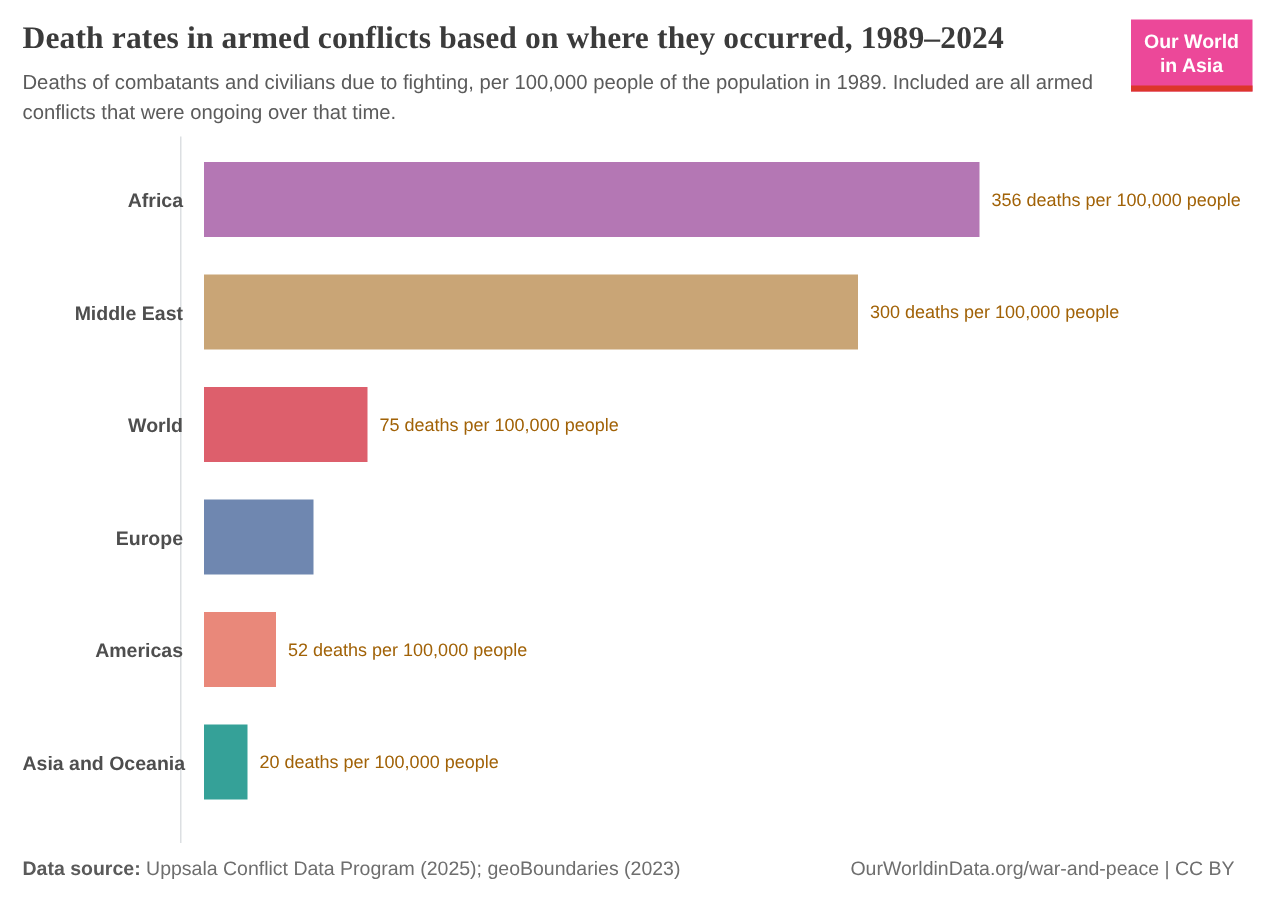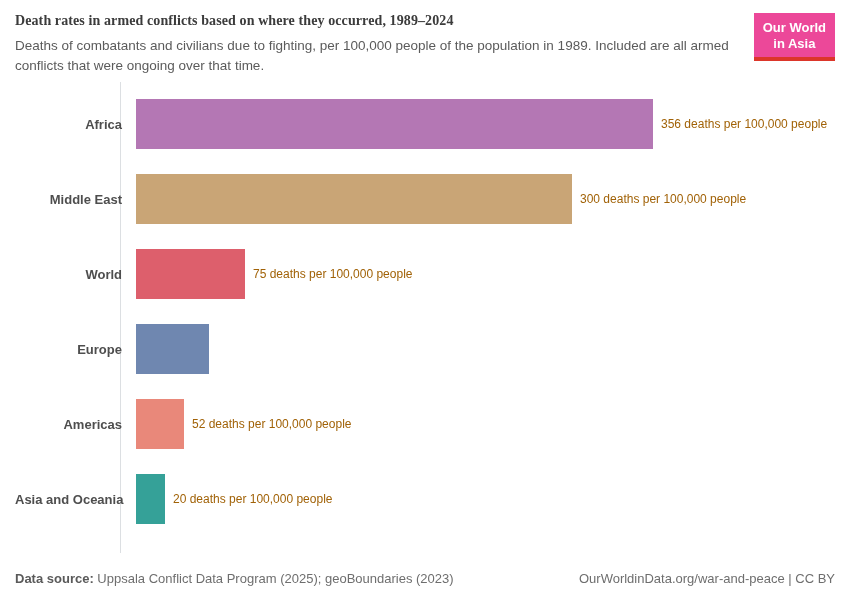--- a/index.html
+++ b/index.html
@@ -8,21 +8,21 @@
   .page {
     width: 850px; height: 600px; background: #ffffff;
     margin: 0 auto; position: relative; overflow: hidden;
   }
   .header {
     display: flex; justify-content: space-between; align-items: flex-start;
     padding: 13px 15px 0 15px;
   }
   .title {
     font-family: "Liberation Serif", "DejaVu Serif", serif;
-    font-size: 14px; font-weight: bold; color: #3b3b3b;
+    font-size: 21px; font-weight: bold; color: #3b3b3b;
     letter-spacing: 0.1px; margin-bottom: 7px;
   }
   .subtitle {
     font-size: 13.5px; line-height: 1.48; color: #5b5b5b;
     max-width: 745px;
   }
   .logo {
     flex: 0 0 auto; background: #ec4899; color: #ffffff;
     font-size: 13px; font-weight: bold; text-align: center;
     line-height: 1.2; padding: 7px 9px 6px 9px;
@@ -40,21 +40,21 @@
   .row-label {
     width: 114px; flex: 0 0 114px; text-align: right; padding-right: 7px;
     font-size: 13px; font-weight: bold; color: #4e4e4e; white-space: nowrap;
   }
   .bar-area { display: flex; align-items: center; height: 100%; margin-left: 7px; }
   .bar { height: 50px; flex: 0 0 auto; }
   .value-label {
     margin-left: 8px; font-size: 12px; color: #a16207; white-space: nowrap;
   }
   .footer {
-    position: absolute; left: 0; right: 0; bottom: 14px;
+    position: absolute; left: 0; right: 12px; bottom: 14px;
     display: flex; justify-content: space-between;
     padding: 0 15px; font-size: 13px; color: #6e6e6e;
   }
   .footer .src-label { font-weight: bold; color: #5a5a5a; }
 </style>
 </head>
 <body>
 
 <div class="page">
   <div class="header">

